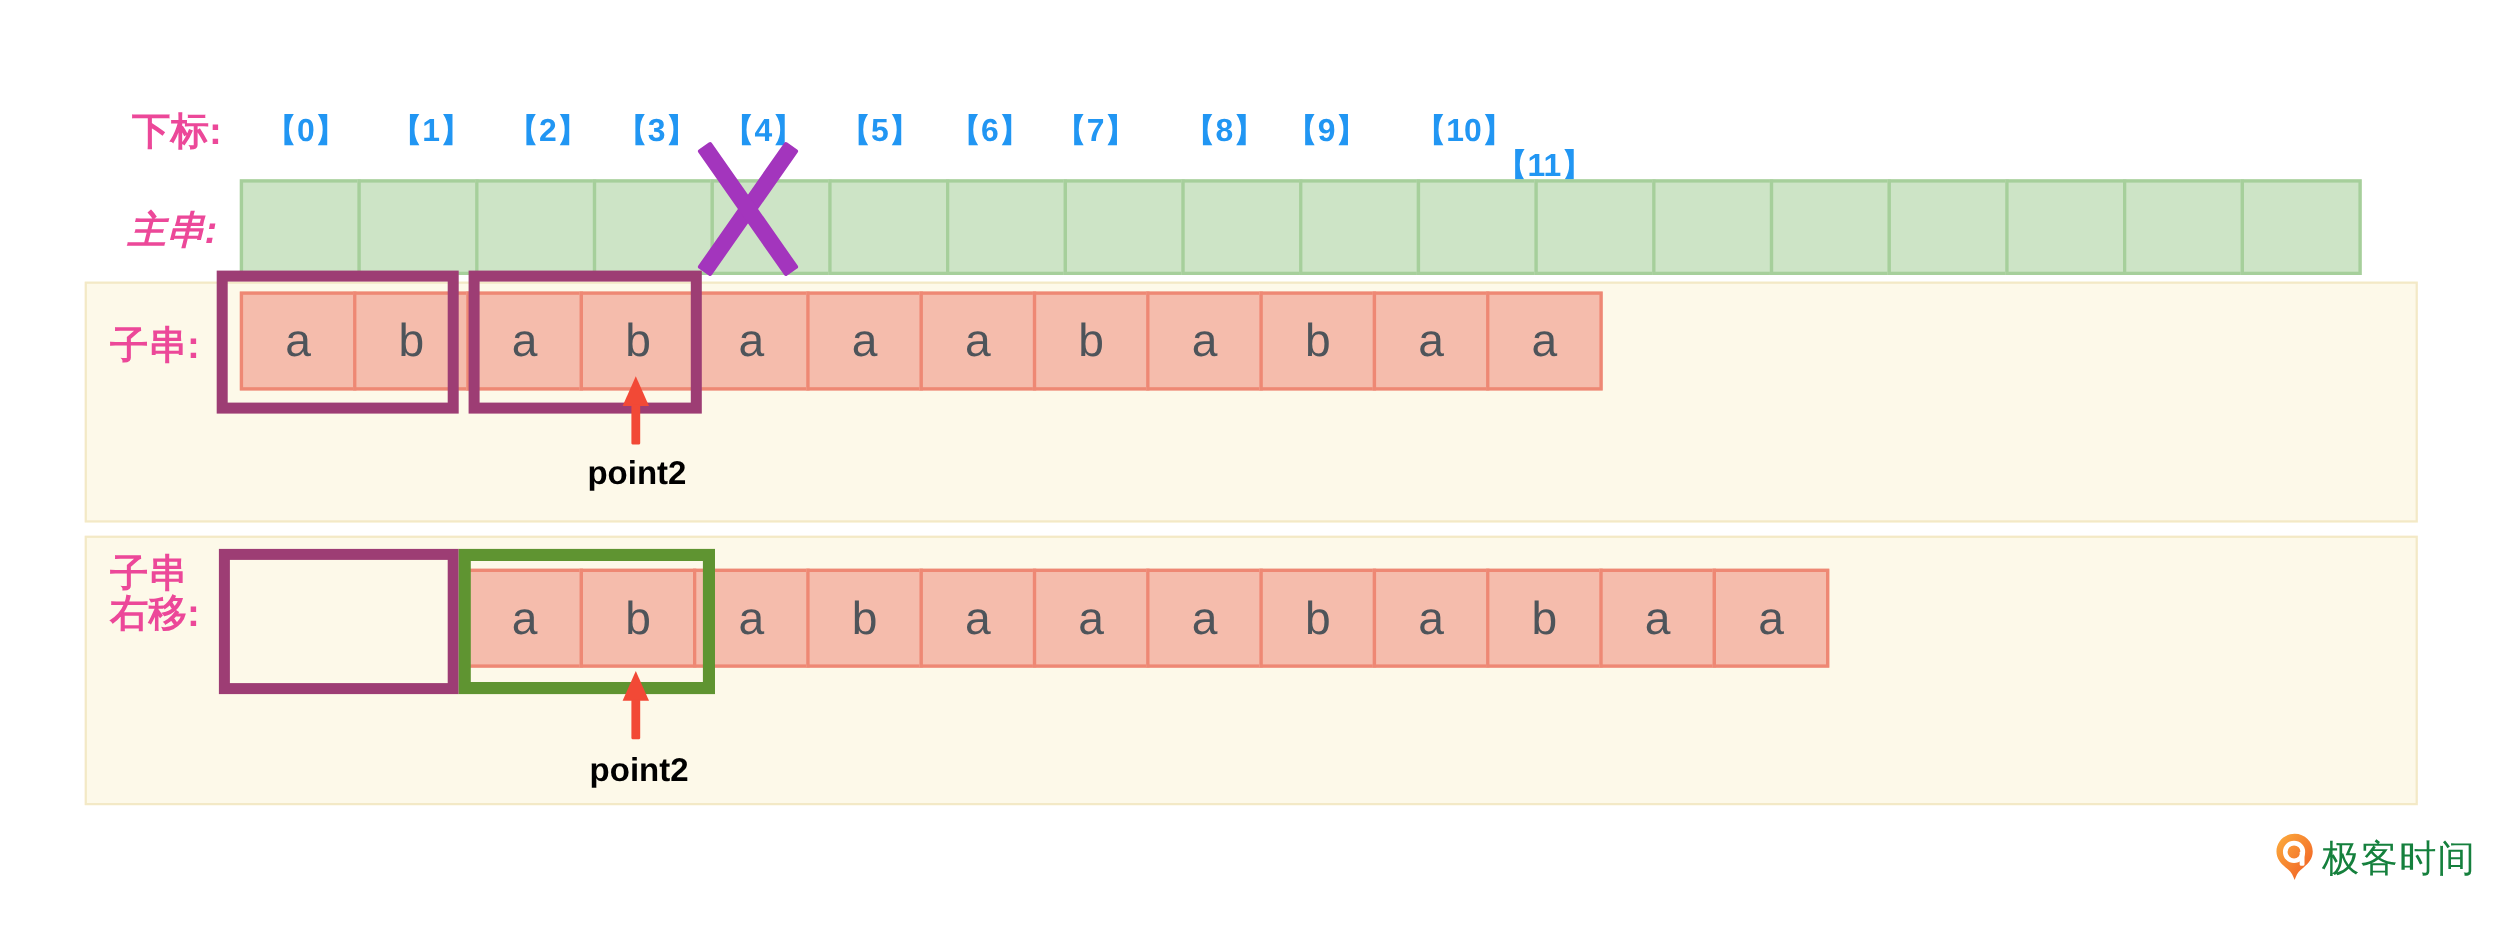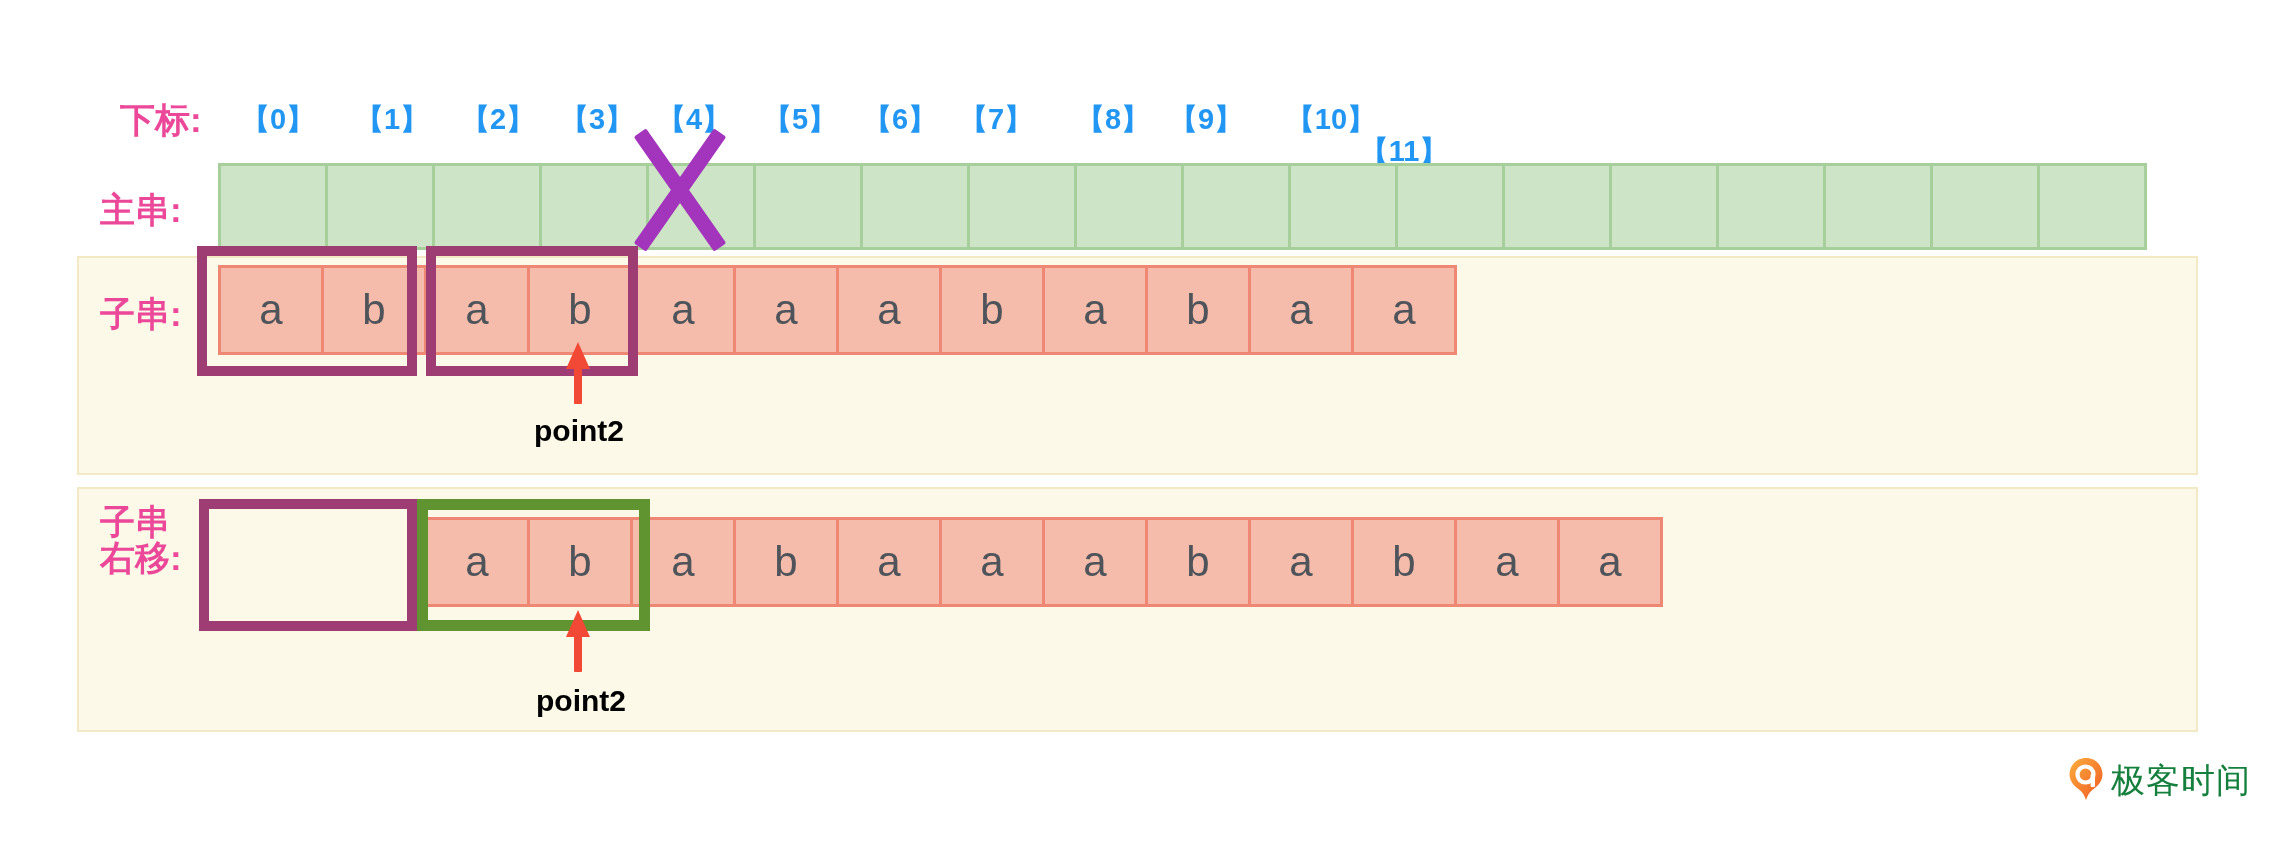--- a/index.html
+++ b/index.html
@@ -51,21 +51,21 @@
   <span class="tick" style="left:900px;">【6】</span>
   <span class="tick" style="left:996px;">【7】</span>
   <span class="tick" style="left:1113px;">【8】</span>
   <span class="tick" style="left:1206px;">【9】</span>
   <span class="tick" style="left:1310px;margin-left:21px;">【10】</span>
   <span class="tick" style="left:1404px;margin-top:32px;">【11】</span>
 
   <div class="panel panel1"></div>
   <div class="panel panel2"></div>
 
-  <div class="blue-label" style="left:100px;top:192px;">主串:</div>
+  <div class="blue-label" style="left:116px;top:192px;font-style:italic;">主串:</div>
   <div class="row mrow">
     <div class="mcell"></div>
     <div class="mcell"></div>
     <div class="mcell"></div>
     <div class="mcell"></div>
     <div class="mcell"></div>
     <div class="mcell"></div>
     <div class="mcell"></div>
     <div class="mcell"></div>
     <div class="mcell"></div>

